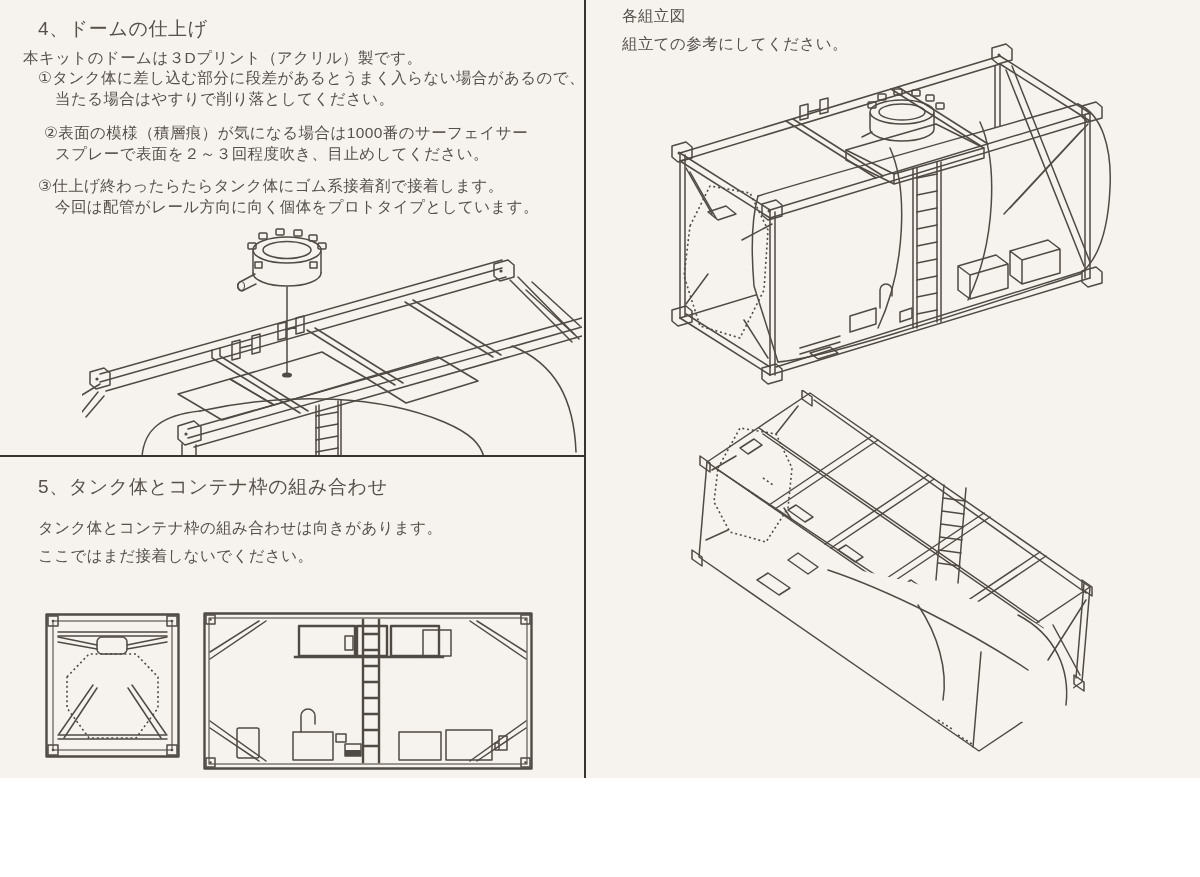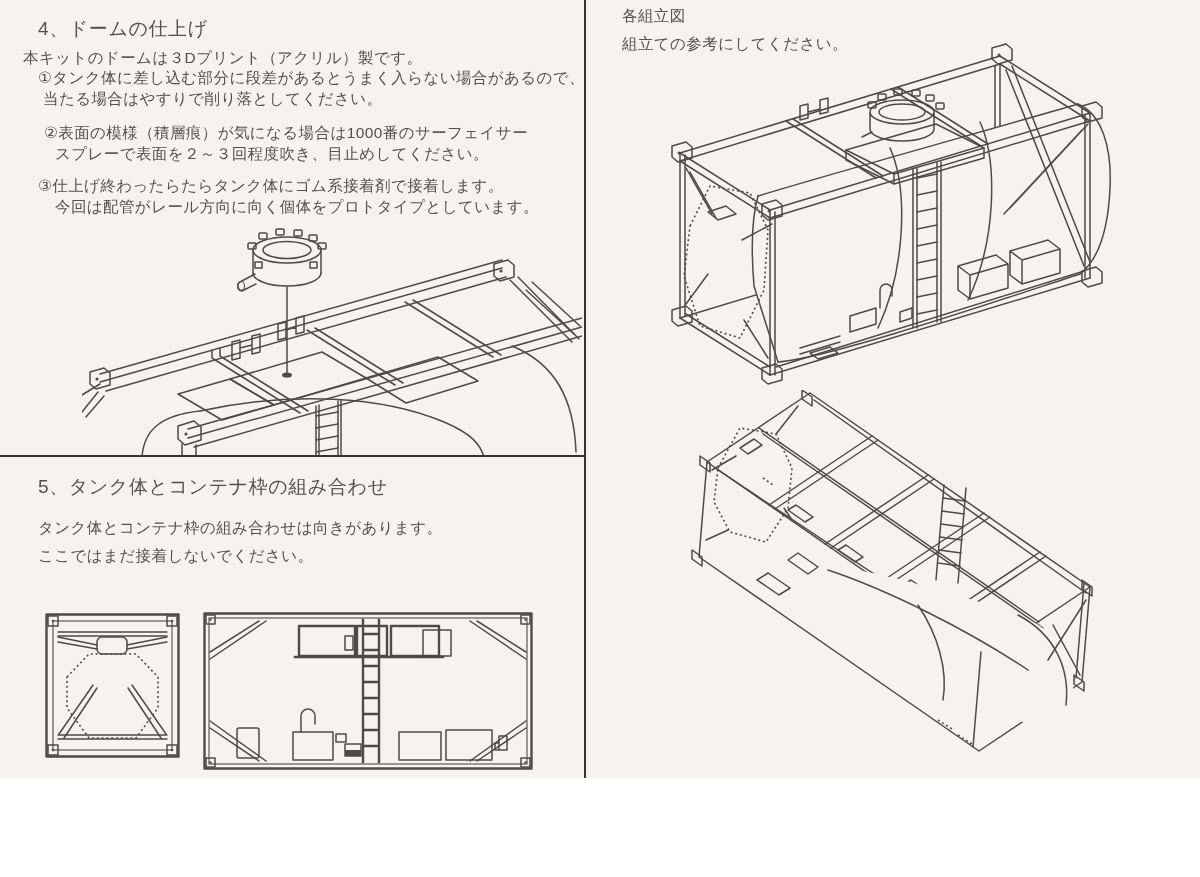--- a/index.html
+++ b/index.html
@@ -36,21 +36,21 @@
   .logo .search{font-weight:bold;font-size:19px;letter-spacing:0.5px;}
 </style>
 </head>
 <body>
 
 <div class="page">
 
   <div class="t h" style="left:38px;top:16px;">4、ドームの仕上げ</div>
   <div class="t" style="left:23px;top:48px;">本キットのドームは３Dプリント（アクリル）製です。</div>
   <div class="t" style="left:38px;top:68px;">①タンク体に差し込む部分に段差があるとうまく入らない場合があるので、</div>
-  <div class="t" style="left:43px;top:89px;">当たる場合はやすりで削り落としてください。</div>
+  <div class="t" style="left:55px;top:89px;">当たる場合はやすりで削り落としてください。</div>
   <div class="t" style="left:44px;top:123px;">②表面の模様（積層痕）が気になる場合は1000番のサーフェイサー</div>
   <div class="t" style="left:55px;top:144px;">スプレーで表面を２～３回程度吹き、目止めしてください。</div>
   <div class="t" style="left:38px;top:176px;">③仕上げ終わったらたらタンク体にゴム系接着剤で接着します。</div>
   <div class="t" style="left:55px;top:197px;">今回は配管がレール方向に向く個体をプロトタイプとしています。</div>
 
   <div class="fig" style="left:82px;top:224px;">
     <svg width="500" height="233" viewBox="0 0 500 233">
 
       <g>
         <rect class="ln" x="166" y="19" width="8" height="6" rx="1"></rect>

